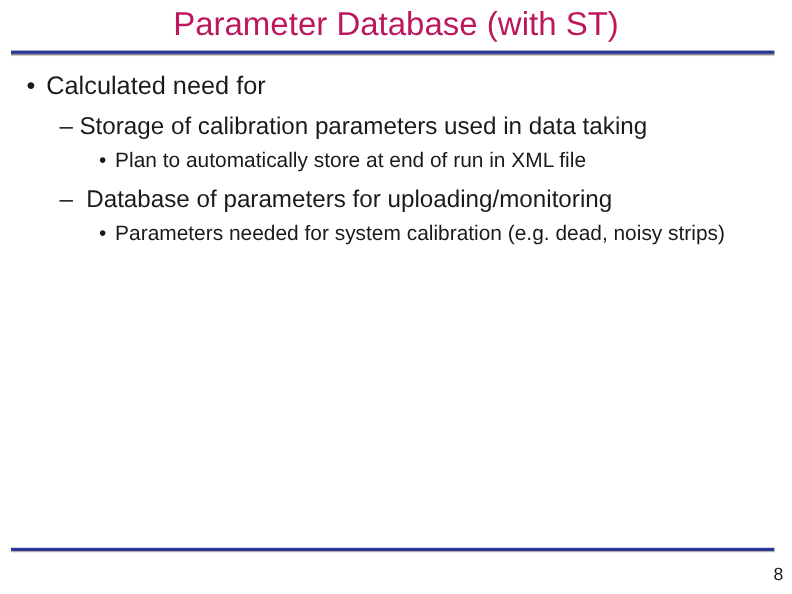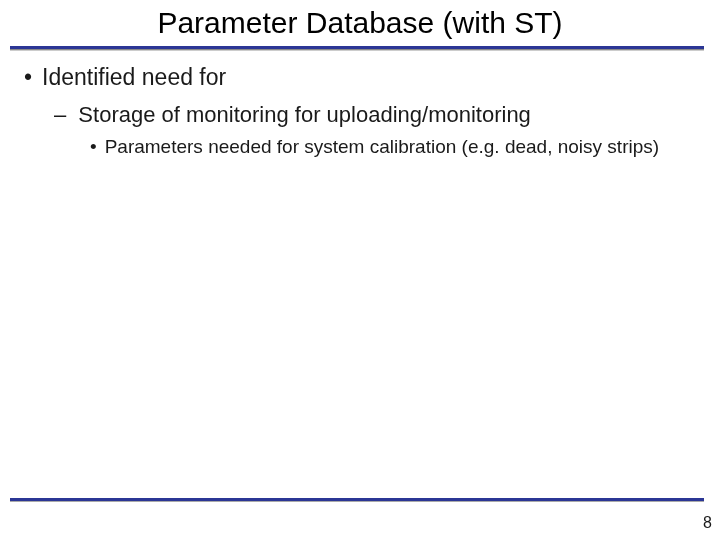--- a/index.html
+++ b/index.html
@@ -5,21 +5,21 @@
   * { margin: 0; padding: 0; box-sizing: border-box; }
   body {
     width: 720px;
     height: 540px;
     background: #ffffff;
     font-family: Arial, Helvetica, sans-serif;
     position: relative;
     overflow: hidden;
   }
   .title {
-    color: #000000;
+    color: #be185d;
     font-size: 30px;
     text-align: center;
     padding-top: 6px;
     padding-bottom: 6px;
     font-weight: normal;
   }
   .title-rule {
     margin: 0 16px 0 10px;
     border-top: 3px solid #2b3695;
     border-bottom: 1px solid #888;
@@ -74,29 +74,35 @@
 </style>
 </head>
 <body>
 
 <div class="title">Parameter Database (with ST)</div>
 <div class="title-rule"></div>
 
 <div class="content">
 
   <div class="lvl1">
-    <span class="bullet">•</span><span>Identified need for</span>
-  </div>
-
-  <div class="block">
+    <span class="bullet">•</span><span>Calculated need for</span>
   </div>
 
   <div class="block">
     <div class="lvl2">
-      <span class="dash">–</span><span> Storage of monitoring for uploading/monitoring</span>
+      <span class="dash">–</span><span>Storage of calibration parameters used in data taking</span>
+    </div>
+    <div class="lvl3">
+      <span class="bullet">•</span><span>Plan to automatically store at end of run in XML file</span>
+    </div>
+  </div>
+
+  <div class="block">
+    <div class="lvl2">
+      <span class="dash">–</span><span> Database of parameters for uploading/monitoring</span>
     </div>
     <div class="lvl3">
       <span class="bullet">•</span><span>Parameters needed for system calibration (e.g. dead, noisy strips)</span>
     </div>
   </div>
 
 </div>
 
 <div class="footer-rule"></div>
 <div class="page-num">8</div>

